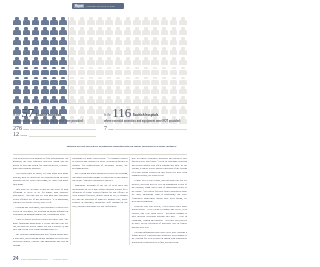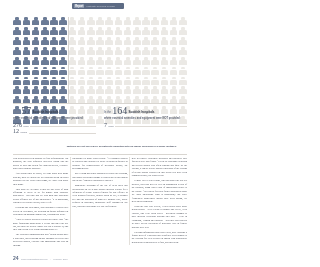--- a/index.html
+++ b/index.html
@@ -121,21 +121,21 @@
     color: #3c4250;
   }
   .stat-lead .pre {
     font-size: 2.6px;
     color: #7b8header;
     color: #7b8293;
     font-weight: bold;
   }
   .stat-num-inline {
     font-family: "Liberation Serif", serif;
-    font-size: 10px;
+    font-size: 13px;
     font-weight: normal;
     color: #4a5568;
     line-height: 1;
     vertical-align: -1px;
     margin: 0 0.5px;
   }
   .stat-strong { font-weight: bold; color: #2f3542; }
   .stat-sub {
     font-family: "Liberation Sans", sans-serif;
     font-size: 2.6px;
@@ -1120,21 +1120,21 @@
         <span class="val">12</span>
         <span class="lbl">rooms</span>
         <span class="bar"></span>
       </div>
     </div>
   </div>
 
   <div class="stat-block">
     <div class="stat-lead">
       <span class="pre">In the</span>
-      <span class="stat-num-inline">164</span>
+      <span class="stat-num-inline">116</span>
       <span class="stat-strong">Scottish hospitals</span>
     </div>
     <div class="stat-sub">where essential amenities and equipment were NOT provided:</div>
     <div class="sub-metrics">
       <div class="sub-metric">
         <span class="val">7</span>
         <span class="lbl">beds</span>
         <span class="bar"></span>
       </div>
     </div>

